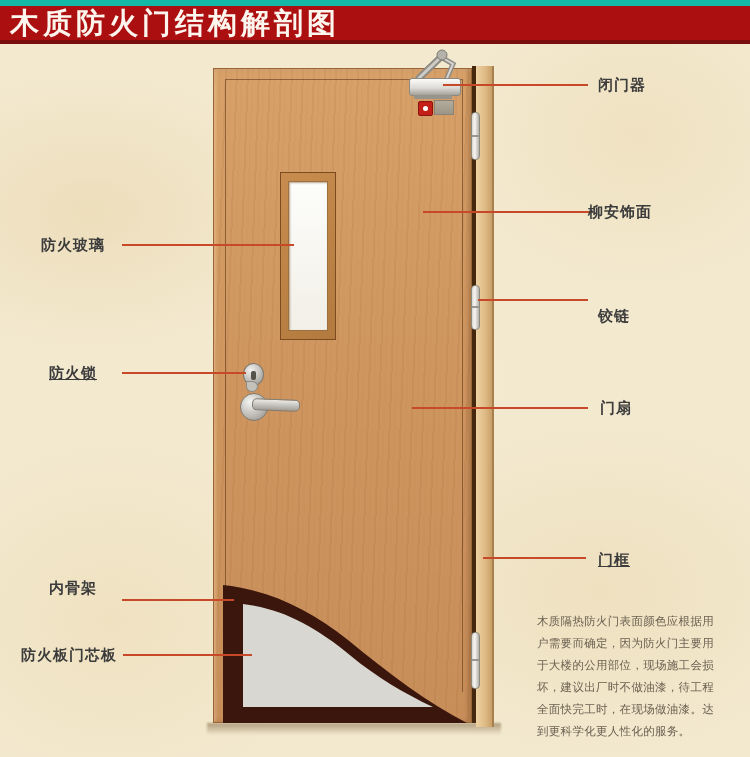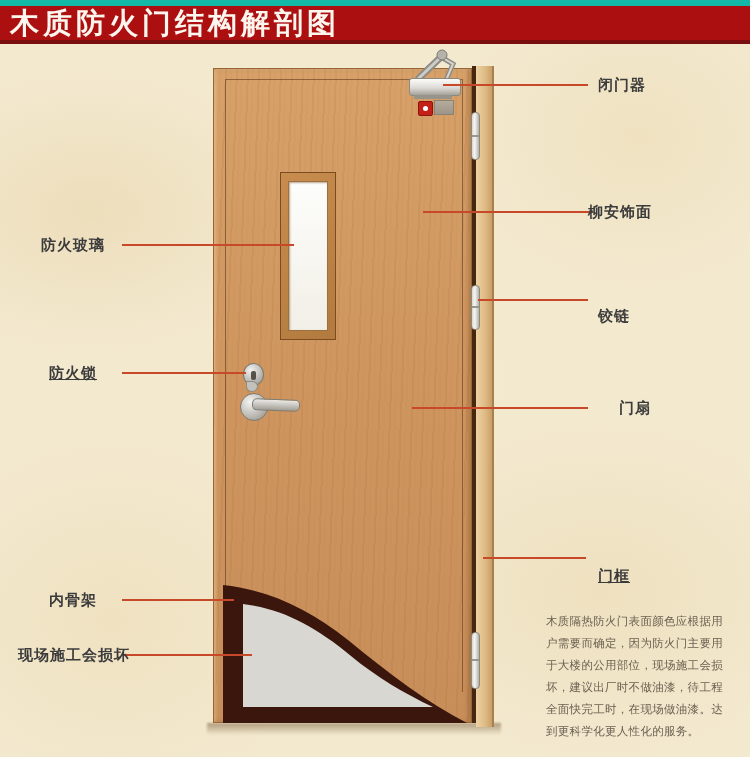--- a/index.html
+++ b/index.html
@@ -57,21 +57,21 @@
     background:radial-gradient(circle at 35% 30%,#f4f4f2,#bbb8b2 60%,#8c8981);border:1px solid #7d7a72;}
   .lever{position:absolute;left:252px;top:399px;width:46px;height:10px;border-radius:5px;
     background:linear-gradient(180deg,#eceae6,#a29f98);border:1px solid #807d75;transform:rotate(2deg);}
   .cutaway{position:absolute;left:213px;top:578px;width:259px;height:147px;}
   
   .line{position:absolute;height:2px;background:#c8492a;}
   .lbl{position:absolute;font-size:15px;font-weight:600;color:#3b3b3b;letter-spacing:1px;line-height:16px;white-space:nowrap;}
   .lbl.r{text-align:right;}
   .lbl.l{text-align:center;}
   .note{position:absolute;left:537px;top:610px;width:178px;font-size:11.5px;line-height:22px;
-    color:#6b6152;letter-spacing:.3px;margin-left:9px;}
+    color:#6b6152;letter-spacing:.3px;}
 </style>
 </head>
 <body>
 
 <div class="stage">
   <div class="texture"></div>
 
   <div class="banner">
     <span>木质防火门结构解剖图</span>
   </div>
@@ -133,23 +133,23 @@
   <div class="line" style="left:123px;top:654px;width:129px;"></div>
 
   <div class="line" style="left:443px;top:84px;width:145px;"></div>
   <div class="line" style="left:423px;top:211px;width:169px;"></div>
   <div class="line" style="left:478px;top:299px;width:110px;"></div>
   <div class="line" style="left:412px;top:407px;width:176px;"></div>
   <div class="line" style="left:483px;top:557px;width:103px;"></div>
 
   <div class="lbl l" style="left:28px;top:237px;width:90px;">防火玻璃</div>
   <div class="lbl l" style="left:28px;top:365px;width:90px;text-decoration:underline;">防火锁</div>
-  <div class="lbl l" style="left:28px;top:592px;width:90px;">内骨架</div>
-  <div class="lbl l" style="left:18px;top:647px;width:102px;">现场施工会损坏</div>
+  <div class="lbl l" style="left:28px;top:580px;width:90px;">内骨架</div>
+  <div class="lbl l" style="left:18px;top:647px;width:102px;">防火板门芯板</div>
 
   <div class="lbl r" style="left:598px;top:77px;">闭门器</div>
   <div class="lbl r" style="left:588px;top:204px;">柳安饰面</div>
   <div class="lbl r" style="left:598px;top:292px;margin-top:16px;">铰链</div>
-  <div class="lbl r" style="left:619px;top:400px;">门扇</div>
-  <div class="lbl r" style="left:598px;top:568px;text-decoration:underline;">门框</div>
+  <div class="lbl r" style="left:600px;top:400px;">门扇</div>
+  <div class="lbl r" style="left:598px;top:552px;text-decoration:underline;">门框</div>
 
   <div class="note">木质隔热防火门表面颜色应根据用户需要而确定，因为防火门主要用于大楼的公用部位，现场施工会损坏，建议出厂时不做油漆，待工程全面快完工时，在现场做油漆。达到更科学化更人性化的服务。</div>
 </div>
 
 </body></html>

